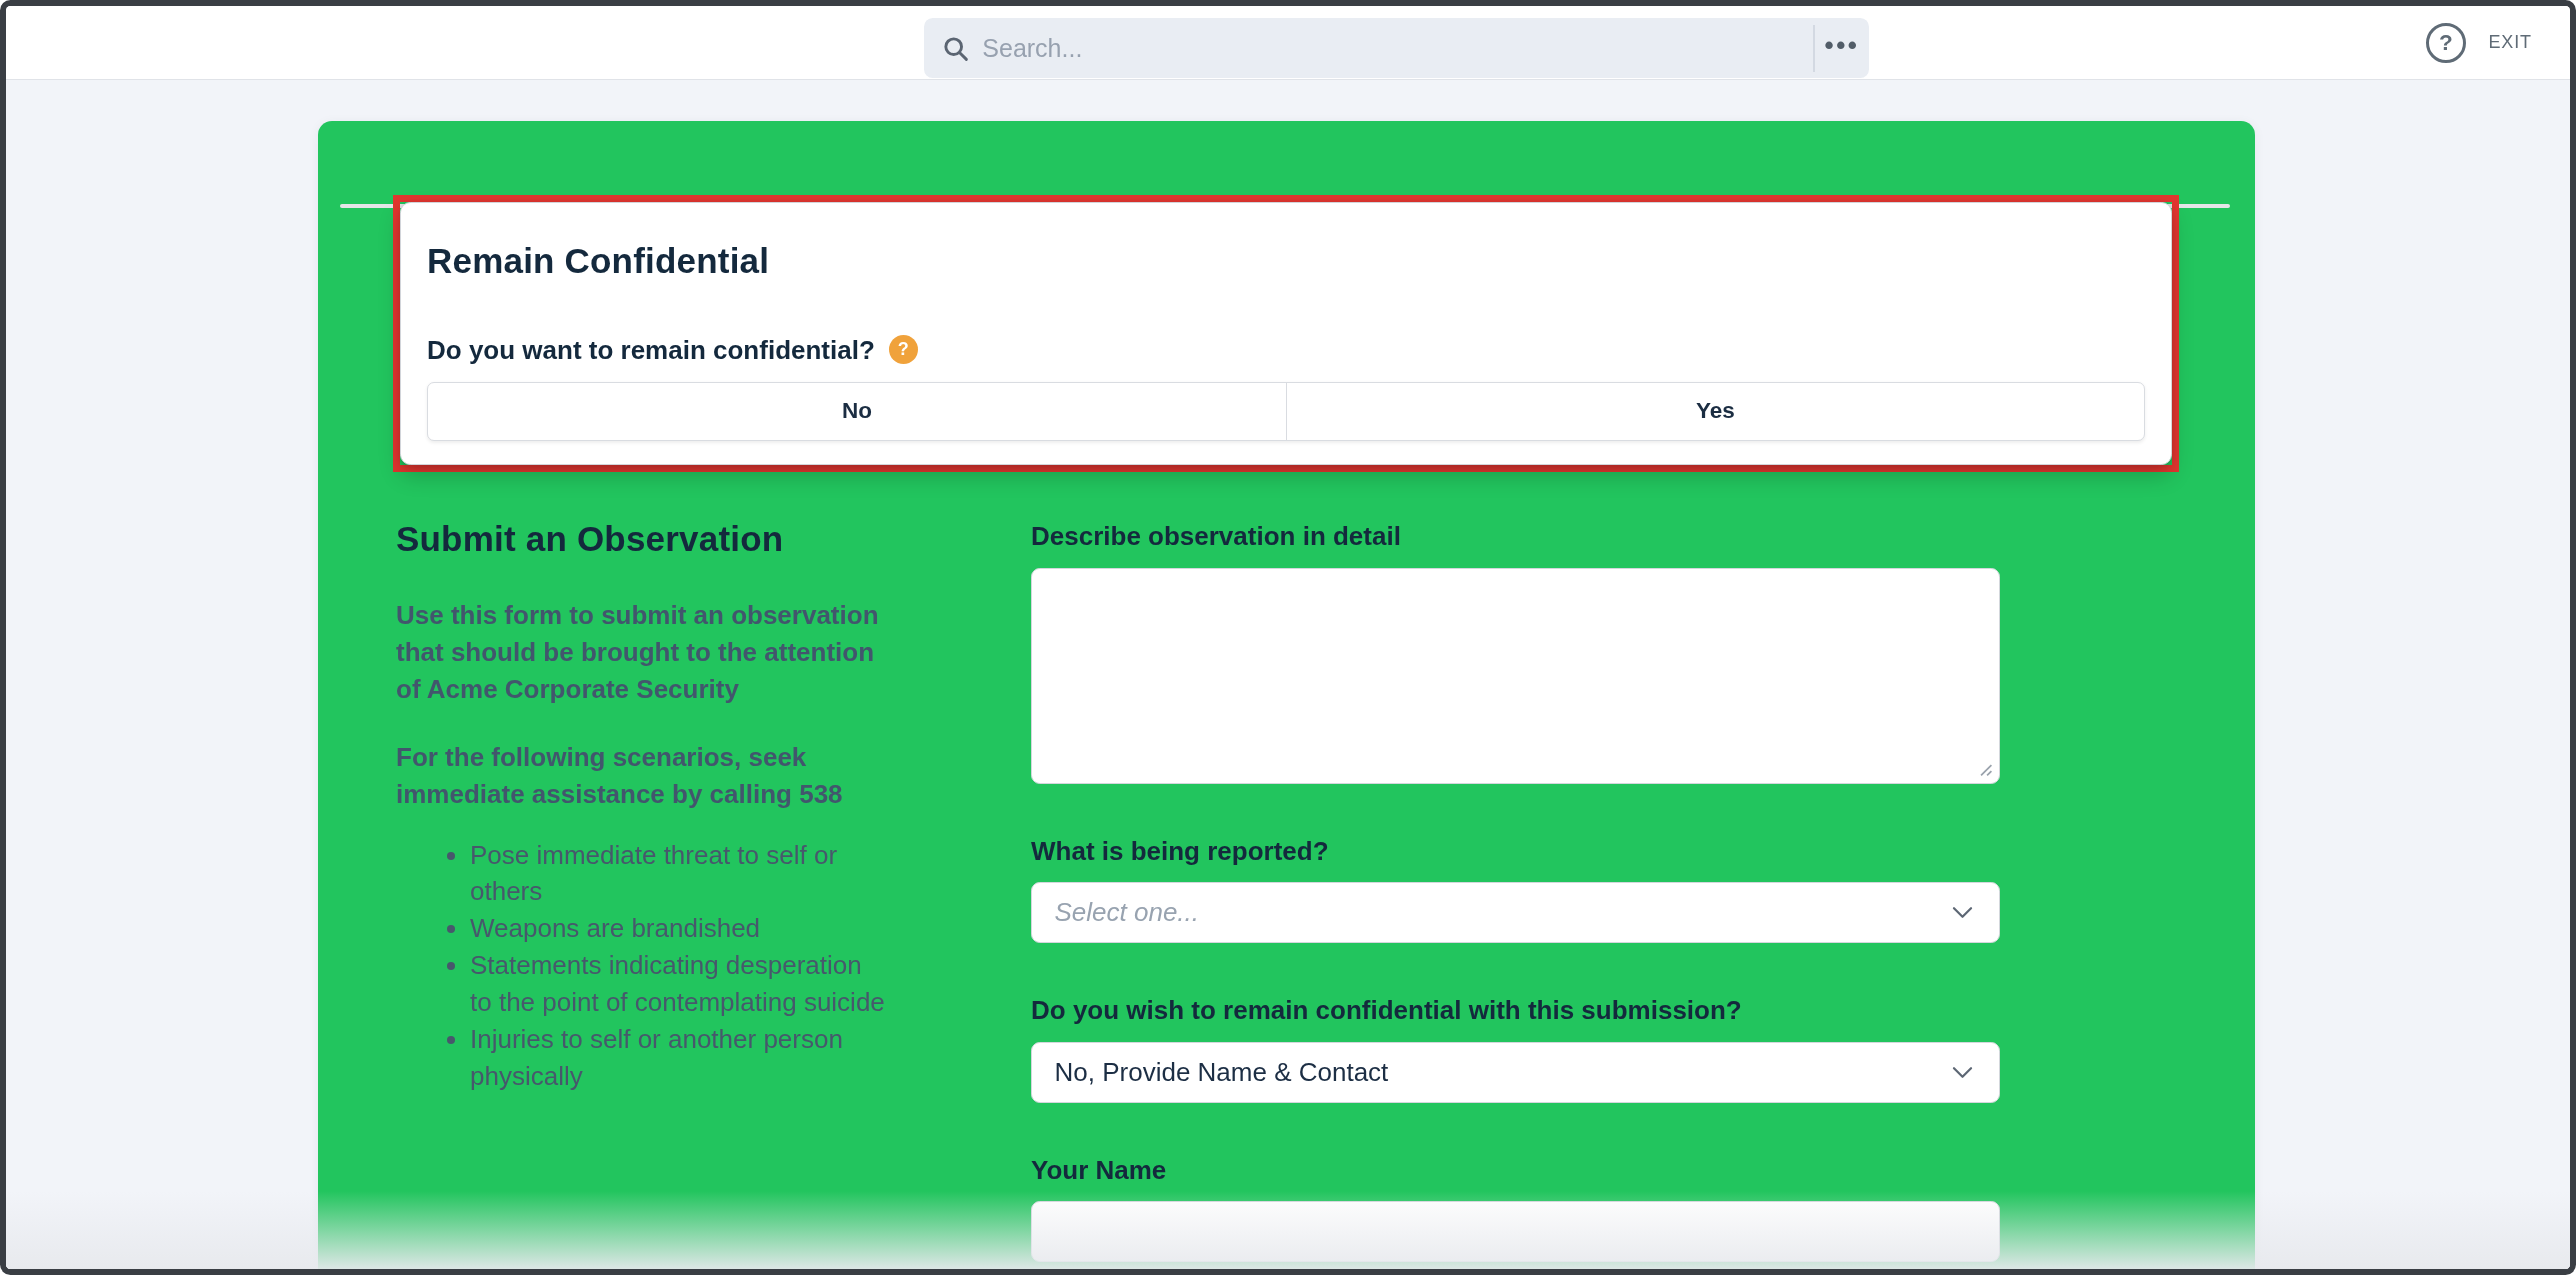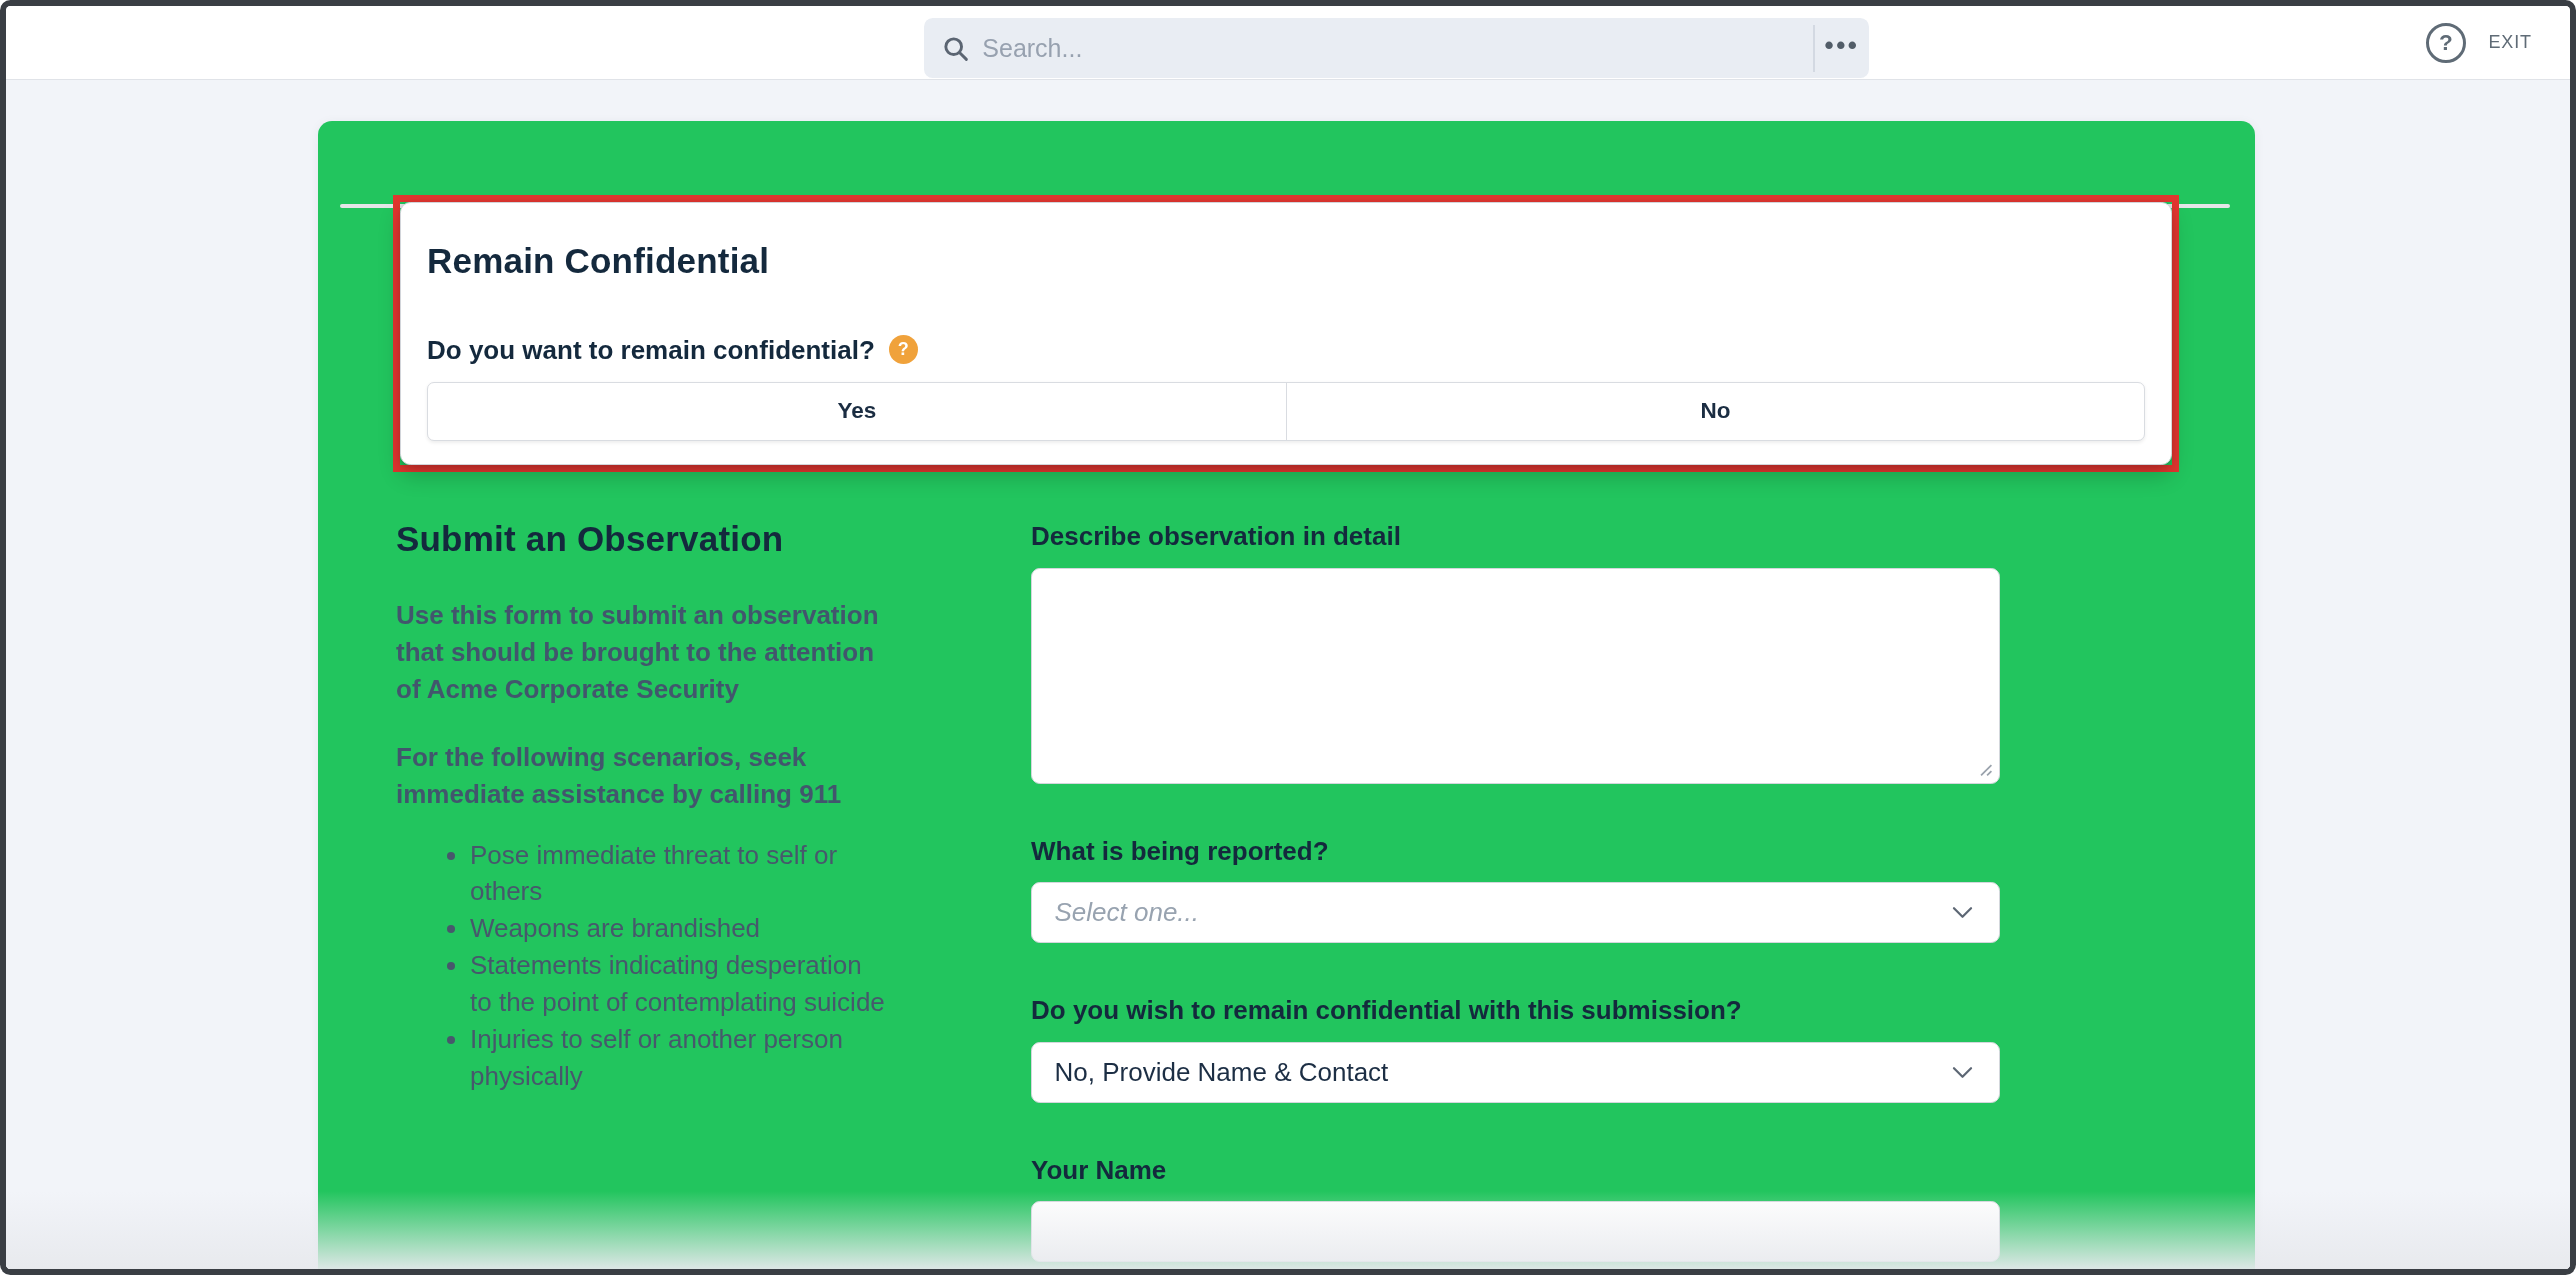--- a/index.html
+++ b/index.html
@@ -190,30 +190,30 @@
       <div class="card-divider"></div>
 
       <div class="highlight-box">
         <div class="confidential-panel">
           <div class="section-title">Remain Confidential</div>
           <div class="question-row">
             <span class="question-label">Do you want to remain confidential?</span>
             <span class="help-badge">?</span>
           </div>
           <div class="segmented">
+            <div class="segment">No</div>
             <div class="segment">Yes</div>
-            <div class="segment">No</div>
           </div>
         </div>
       </div>
 
       <div class="col-left">
         <div class="form-title">Submit an Observation</div>
         <p class="form-paragraph">Use this form to submit an observation that should be brought to the attention of Acme Corporate Security</p>
-        <p class="form-paragraph">For the following scenarios, seek immediate assistance by calling 911</p>
+        <p class="form-paragraph">For the following scenarios, seek immediate assistance by calling 538</p>
         <ul class="scenario-list">
           <li>Pose immediate threat to self or others</li>
           <li>Weapons are brandished</li>
           <li>Statements indicating desperation to the point of contemplating suicide</li>
           <li>Injuries to self or another person physically</li>
         </ul>
       </div>
 
       <div class="col-right">
 

